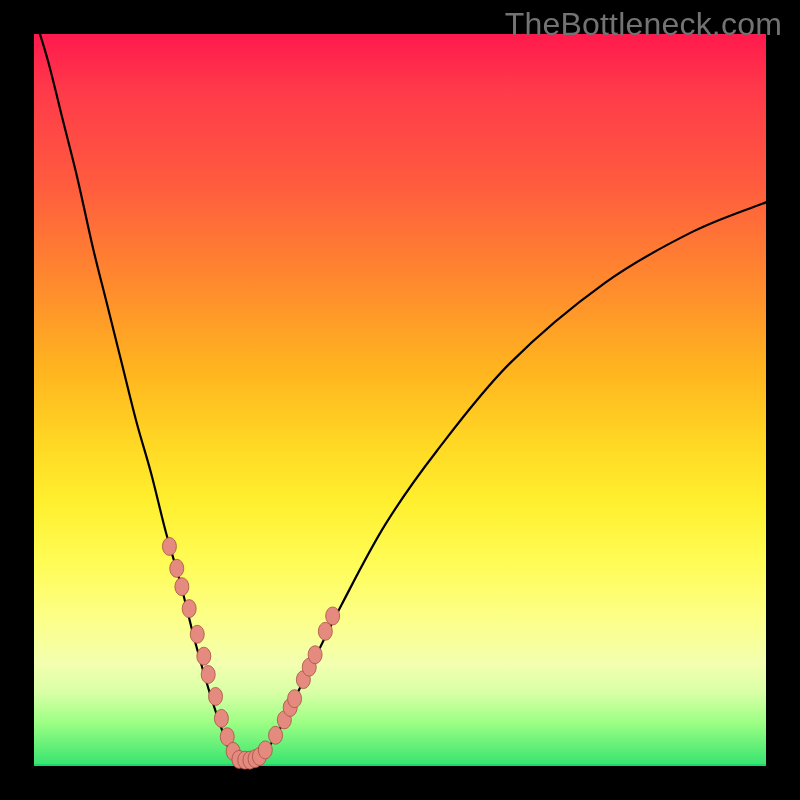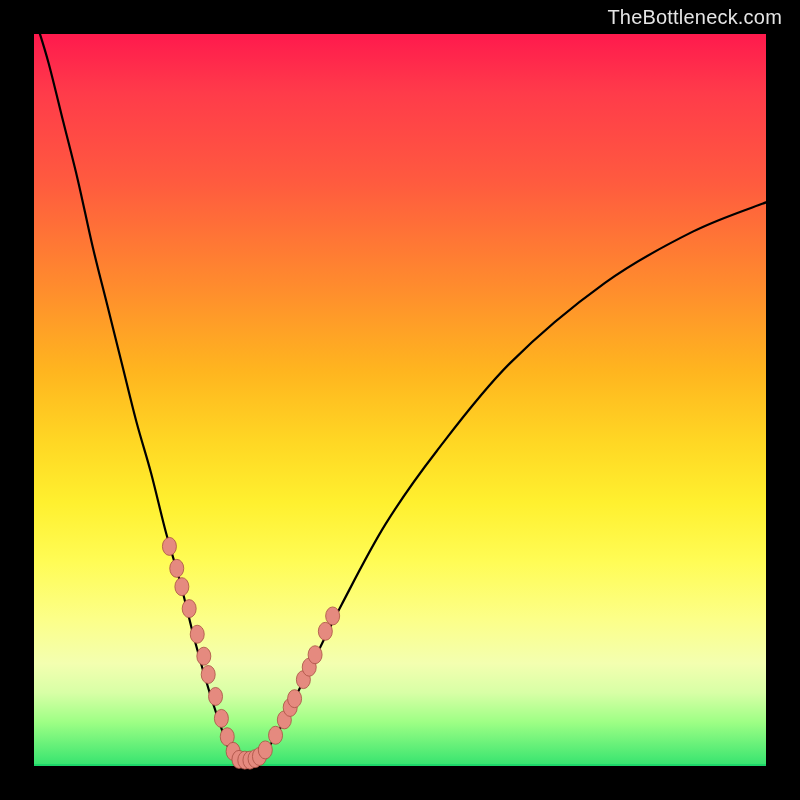--- a/index.html
+++ b/index.html
@@ -37,22 +37,22 @@
       #f3ffb0 86%,
       #d8ffa6 90%,
       #9eff85 94%,
       #34e36f 100%
     );
   }
   .watermark {
     position: absolute;
     top: 6px;
     right: 18px;
-    color: #e5e5e5;
-    font-size: 20px;
+    color: #737373;
+    font-size: 32px;
     font-weight: 500;
     letter-spacing: 0.2px;
     user-select: none;
   }
   svg.curve {
     position: absolute;
     inset: 0;
     width: 732px;
     height: 732px;
     overflow: visible;

